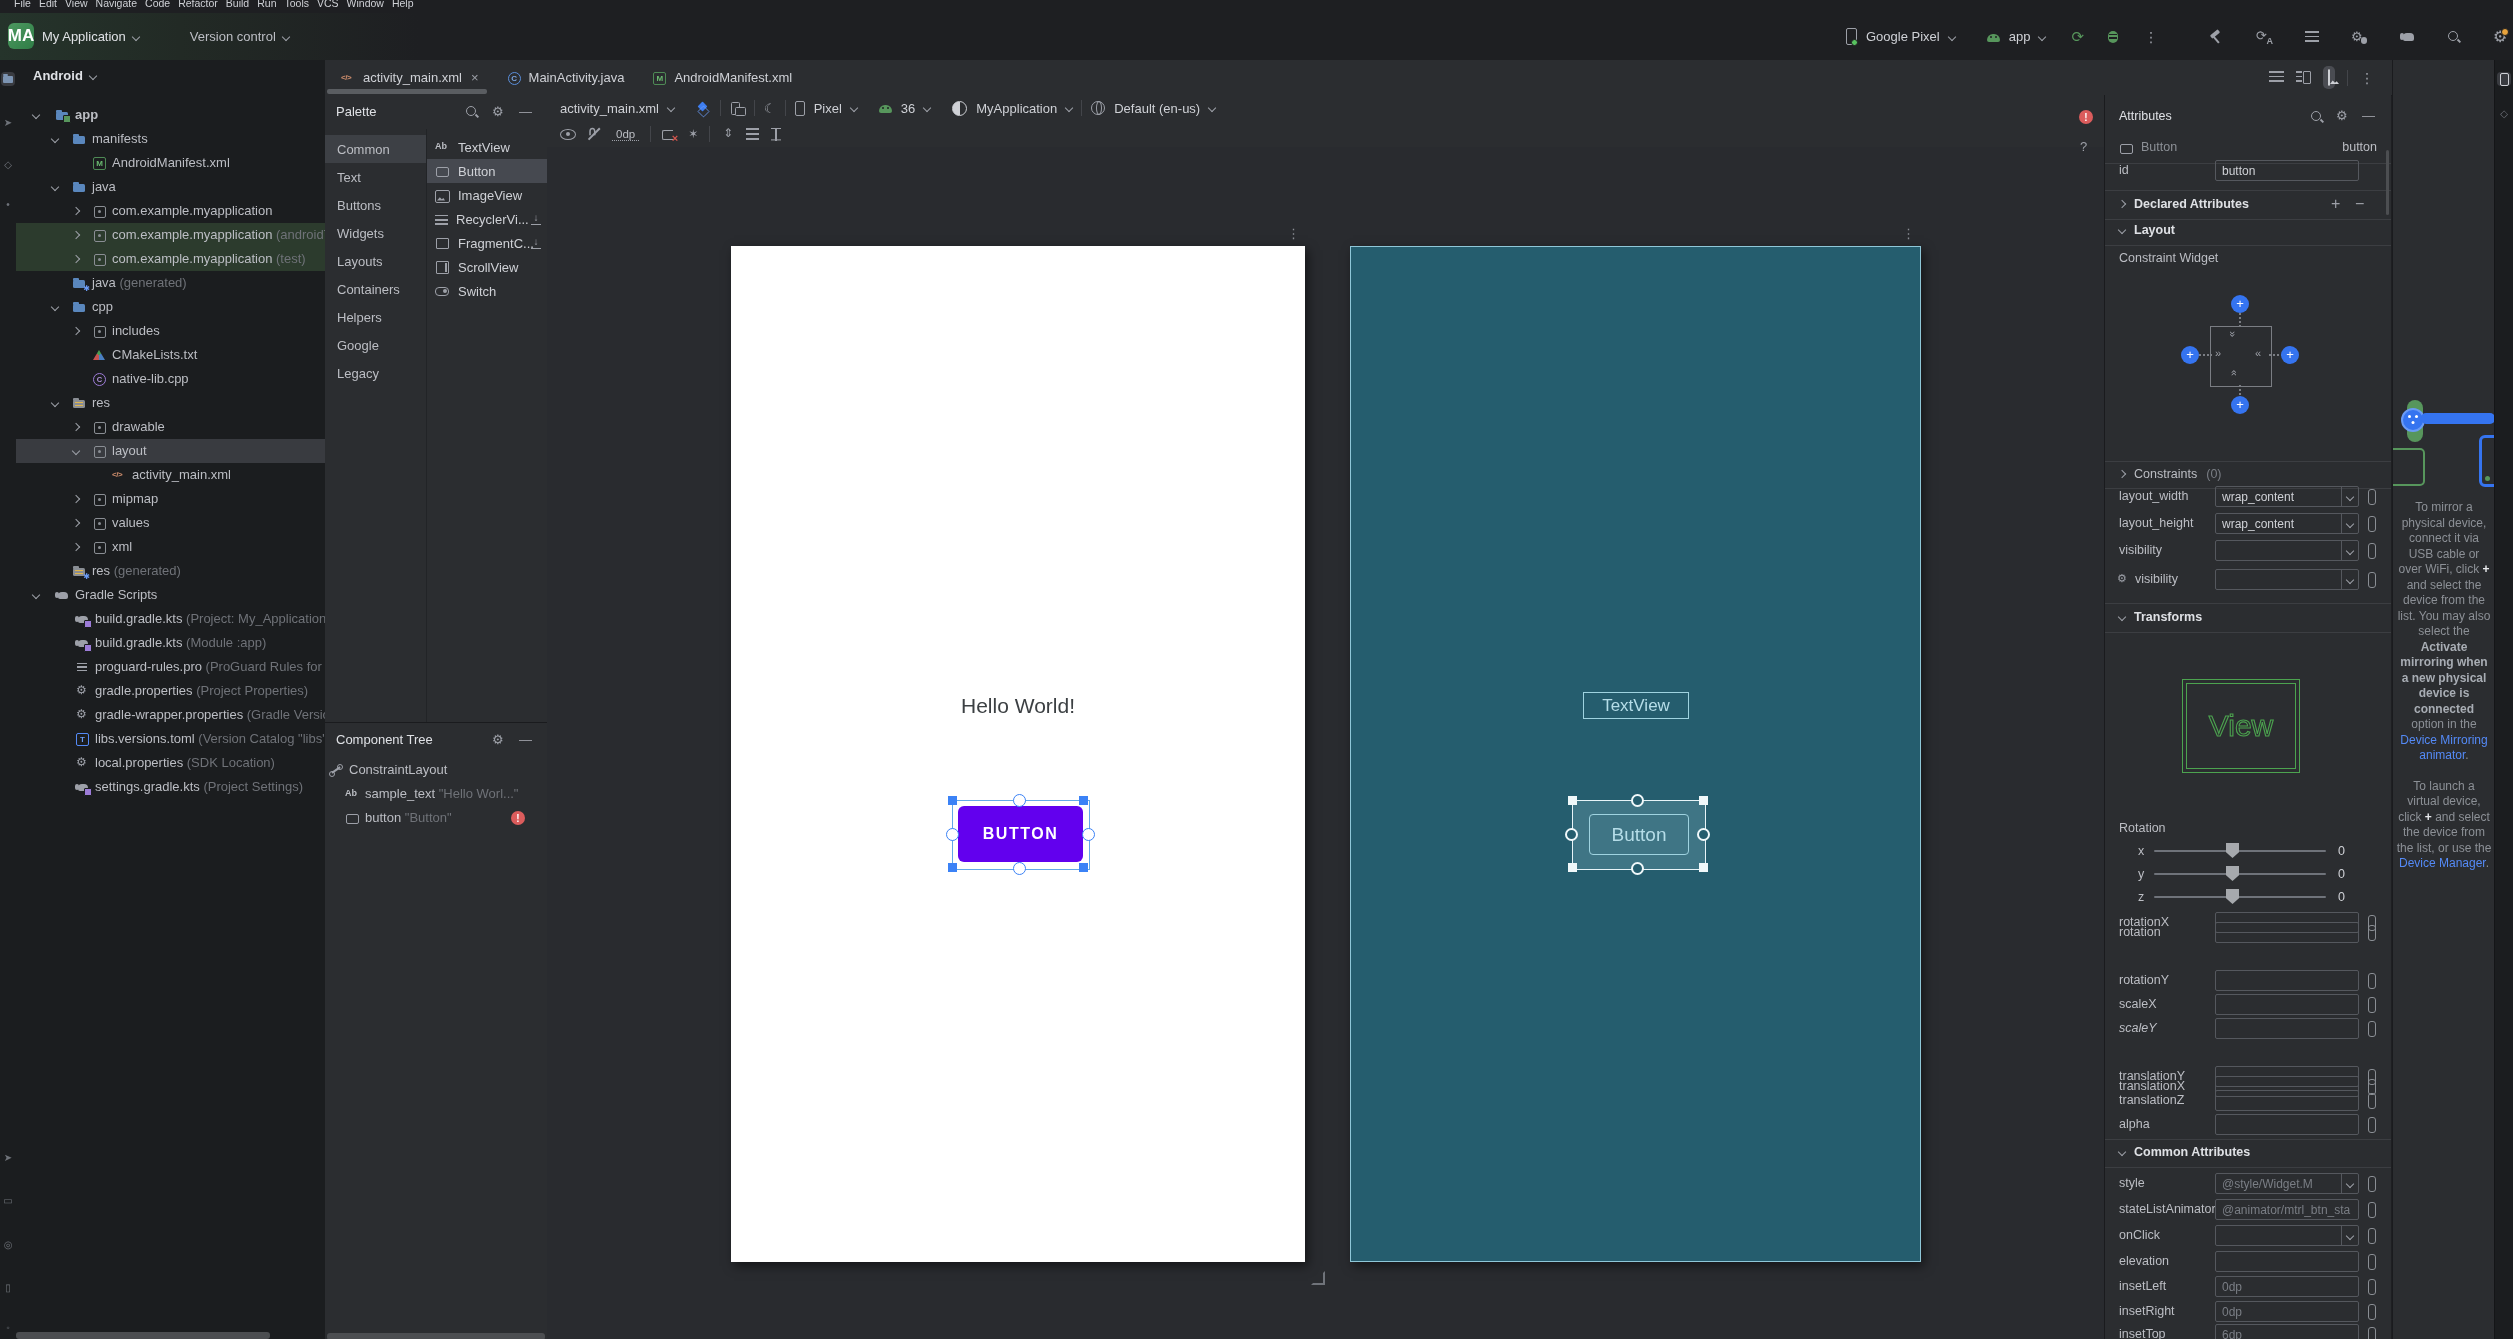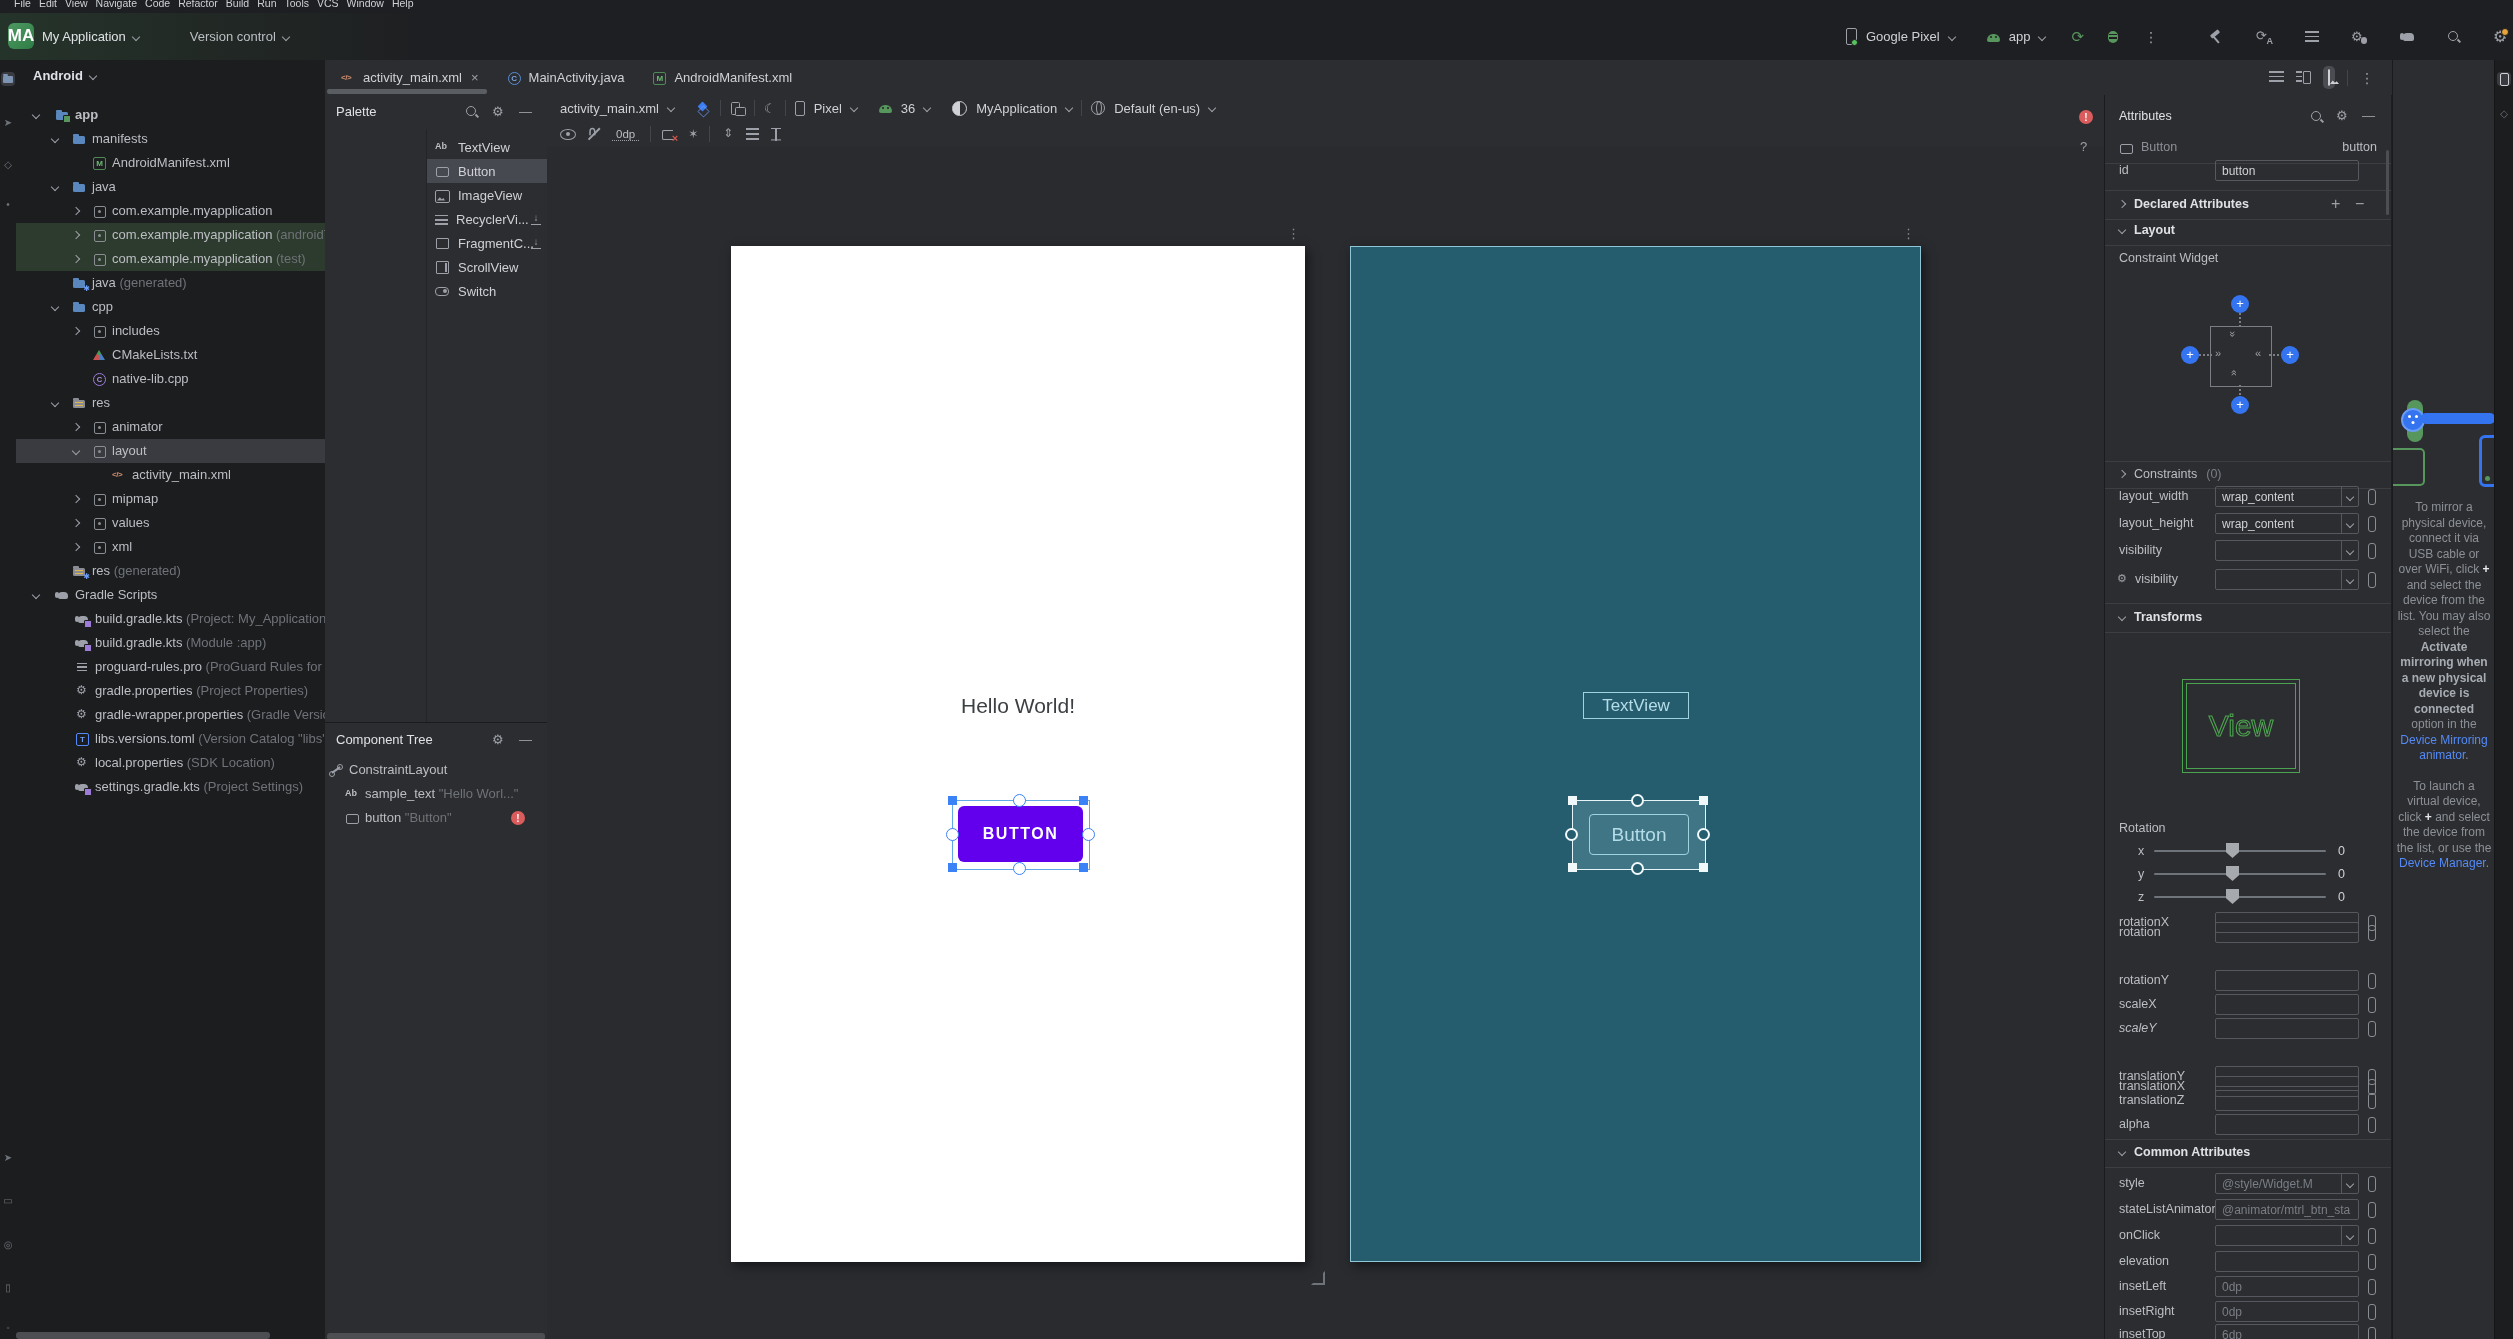--- a/index.html
+++ b/index.html
@@ -374,21 +374,21 @@
         <div class="trow" style="top: 331px;">
           <span class="cv sm d" style="left: 36px;"></span>
           <span class="ti res" style="left: 56px;">
             <i class="stripes"></i>
           </span>
           <span class="tw" style="left: 76px;"><span>res</span></span>
         </div>
         <div class="trow" style="top: 355px;">
           <span class="cv sm r" style="left: 57px;"></span>
           <span class="ti pkg" style="left: 76px;"></span>
-          <span class="tw" style="left: 96px;"><span>animator</span></span>
+          <span class="tw" style="left: 96px;"><span>drawable</span></span>
         </div>
         <div class="trow sel" style="top: 379px;">
           <span class="cv sm d" style="left: 57px;"></span>
           <span class="ti pkg" style="left: 76px;"></span>
           <span class="tw" style="left: 96px;"><span>layout</span></span>
         </div>
         <div class="trow" style="top: 403px;">
           <span class="ti code" style="left: 96px;"></span>
           <span class="tw" style="left: 116px;"><span>activity_main.xml</span></span>
         </div>
@@ -487,20 +487,31 @@
     </div>
   </div>
 
   <div id="palette">
     <div class="panhead">
       <span class="t">Palette</span>
       <span class="ph-ic ic-search" style="left:140px"></span>
       <span class="ph-ic" style="left:167px">⚙</span>
       <span class="ph-ic" style="left:194px">—</span>
     </div>
+    <div id="pcats">
+        <div class="pcat sel">Common</div>
+        <div class="pcat">Text</div>
+        <div class="pcat">Buttons</div>
+        <div class="pcat">Widgets</div>
+        <div class="pcat">Layouts</div>
+        <div class="pcat">Containers</div>
+        <div class="pcat">Helpers</div>
+        <div class="pcat">Google</div>
+        <div class="pcat">Legacy</div>
+      </div>
     <div id="pcatsep"></div>
     <div id="pcomps">
         <div class="pcomp">
           <span class="pi ab"></span>
           <span>TextView</span>
         </div>
         <div class="pcomp sel">
           <span class="pi btn"></span>
           <span>Button</span>
         </div>

